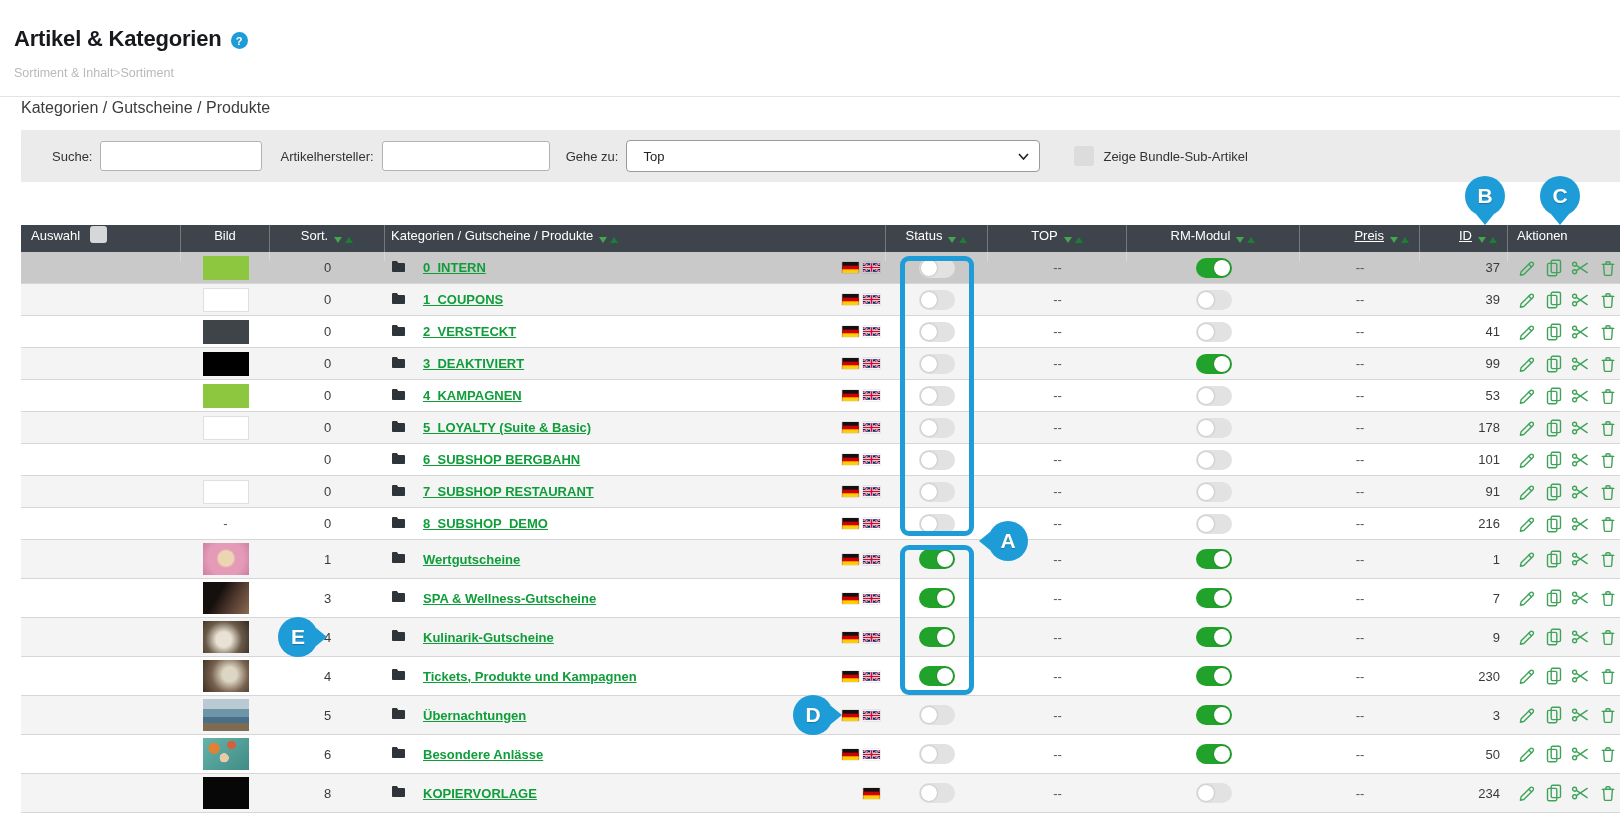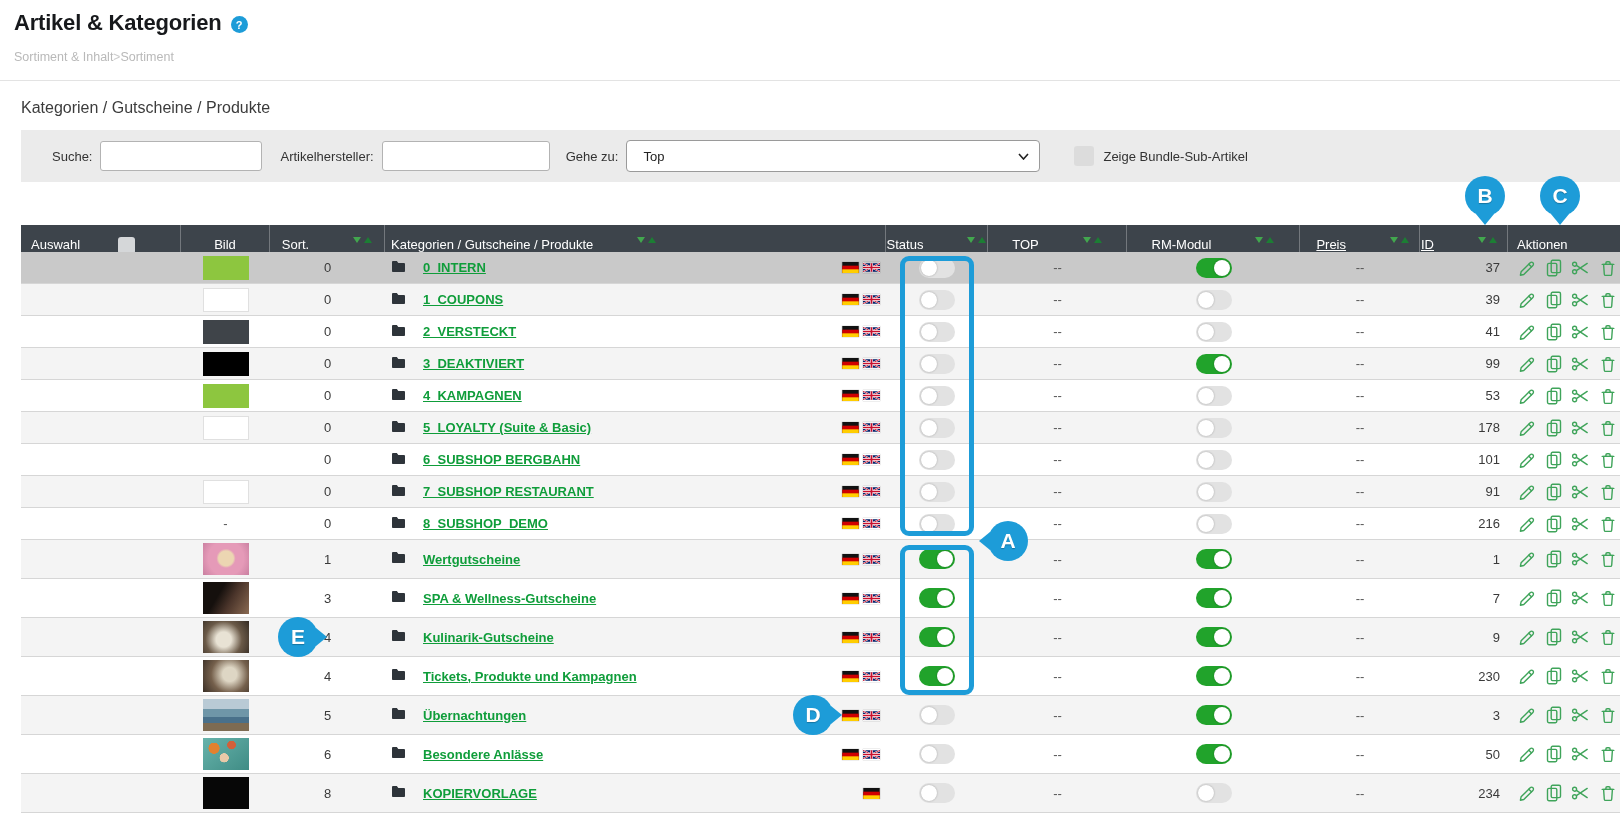--- a/index.html
+++ b/index.html
@@ -1,21 +1,21 @@
 <!DOCTYPE html>
 <html><head>
 <meta charset="utf-8">
 <style>
   * { margin:0; padding:0; box-sizing:border-box; }
   html,body { background:#fff; }
   body { font-family:"Liberation Sans", sans-serif; color:#333; }
   #screen { position:relative; width:1620px; height:817px; background:#fff; overflow:hidden; }
 
   
-  .page-header { position:absolute; left:0; top:0; width:1620px; height:81px; background:#fff; border-bottom:1px solid #e3e3e3; }
+  .page-header { position:absolute; left:0; top:16px; width:1620px; height:81px; background:#fff; border-bottom:1px solid #e3e3e3; }
   .title-row { position:absolute; left:14px; top:10px; display:flex; align-items:center; gap:9px; }
   .page-title { font-size:22px; font-weight:bold; color:#17191c; letter-spacing:-0.2px; }
   .help-badge { width:17px; height:17px; border-radius:50%; background:#1d9cd8; color:#fff; font-size:11px; font-weight:bold; display:flex; align-items:center; justify-content:center; margin-top:3px; }
   .breadcrumb { position:absolute; left:14px; top:50px; font-size:12.5px; color:#b9b9b9; display:flex; gap:0; align-items:center; }
   .crumb-sep { color:#c9c9c9; font-size:12px; }
 
   
   .section-title { position:absolute; left:21px; top:99px; font-size:16px; color:#3c3c3c; }
 
   
@@ -26,21 +26,21 @@
   .selectbox { position:relative; width:414px; height:32px; background:#fff; border:1px solid #9a9a9a; border-radius:4px; margin-left:8px; display:flex; align-items:center; padding:0 26px 0 16px; font-size:13px; color:#222; cursor:default; }
   .selectbox svg { position:absolute; right:10px; top:12px; }
   .chk { width:20px; height:20px; background:#dcdcdc; border-radius:3px; margin-left:34px; }
   .chk-label { font-size:13px; color:#333; margin-left:9px; }
   .ml18 { margin-left:18px; } .ml16 { margin-left:16px; }
 
   
   .table { position:absolute; left:21px; top:225px; width:1599px; }
   .grid { display:grid; grid-template-columns:160px 89px 115px 501px 102px 139px 173px 120px 88px 112px; }
   .thead { height:27px; background:#3d444b; color:#fff; font-size:13px; }
-  .thead .hcell { display:flex; align-items:flex-start; border-right:1px solid rgba(255,255,255,.28); padding:12px 4px; white-space:nowrap; overflow:hidden;gap:38px; }
+  .thead .hcell { display:flex; align-items:flex-end; border-right:1px solid rgba(255,255,255,.28); padding:18px 4px; white-space:nowrap; overflow:hidden; }
   .thead .hcell:last-child { border-right:none; }
   .h-auswahl { padding-left:10px !important; gap:10px; }
   .h-bild, .h-sort, .h-status, .h-top, .h-rm { justify-content:center; }
   .h-kategorien { padding-left:6px !important; }
   .h-preis, .h-id { justify-content:flex-end; padding-right:10px !important;text-decoration:underline; }
   .h-aktionen { padding-left:9px !important; }
   .hchk { width:17px; height:17px; background:#d5d7d9; border-radius:3px; }
   .arrows { display:inline-flex; gap:3px; margin-left:6px; align-items:center; }
   .arr-dn { width:0; height:0; border-left:4px solid transparent; border-right:4px solid transparent; border-top:6px solid #42a74e; }
   .arr-up { width:0; height:0; border-left:4px solid transparent; border-right:4px solid transparent; border-bottom:6px solid #1c7e34; }

